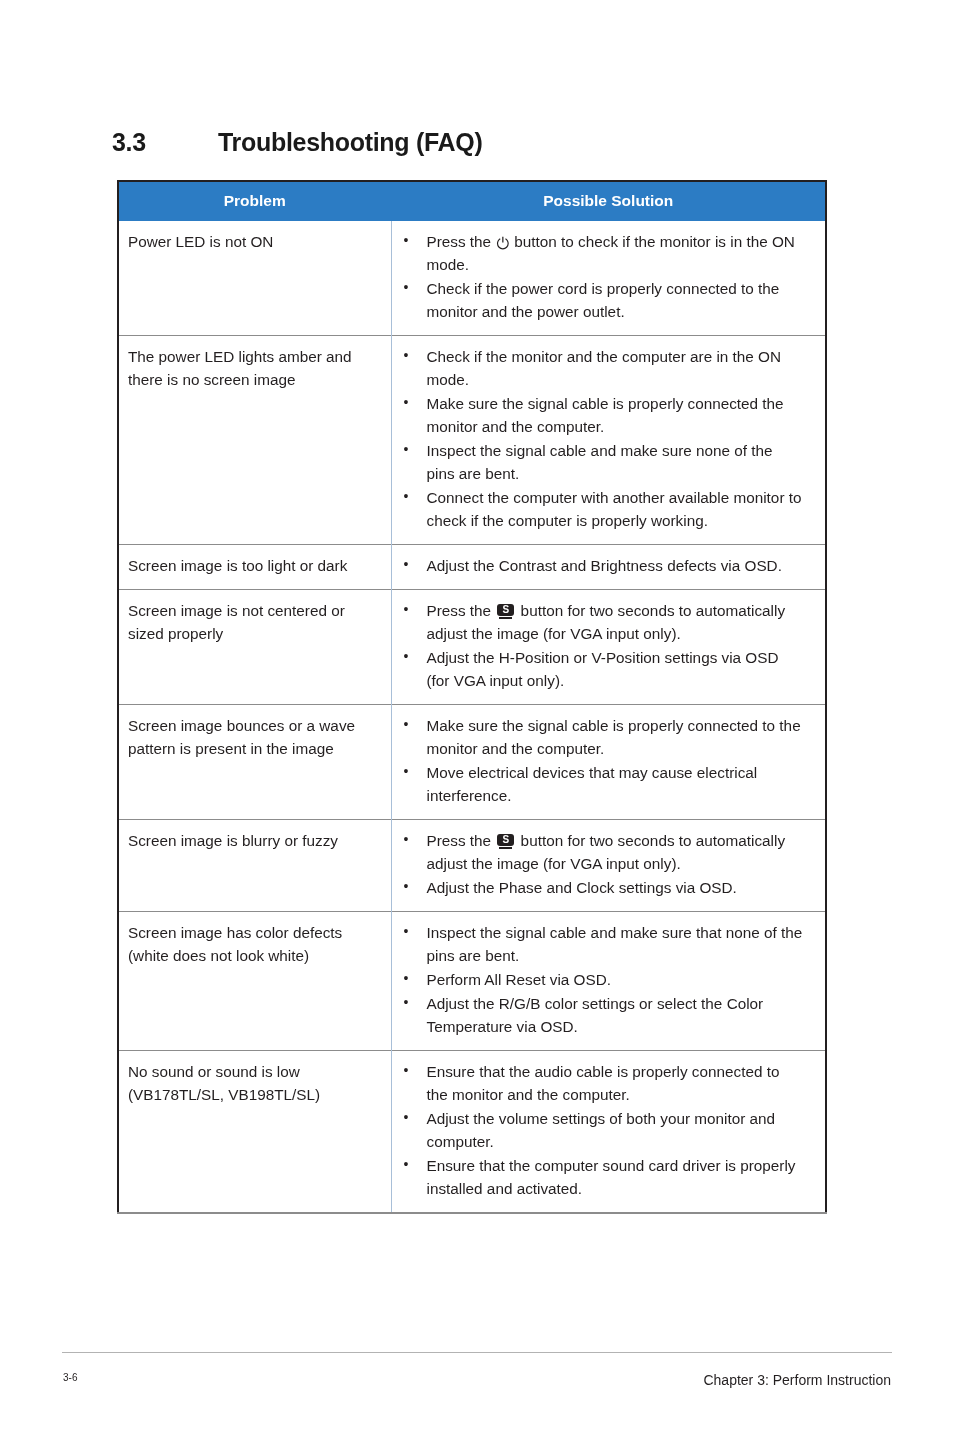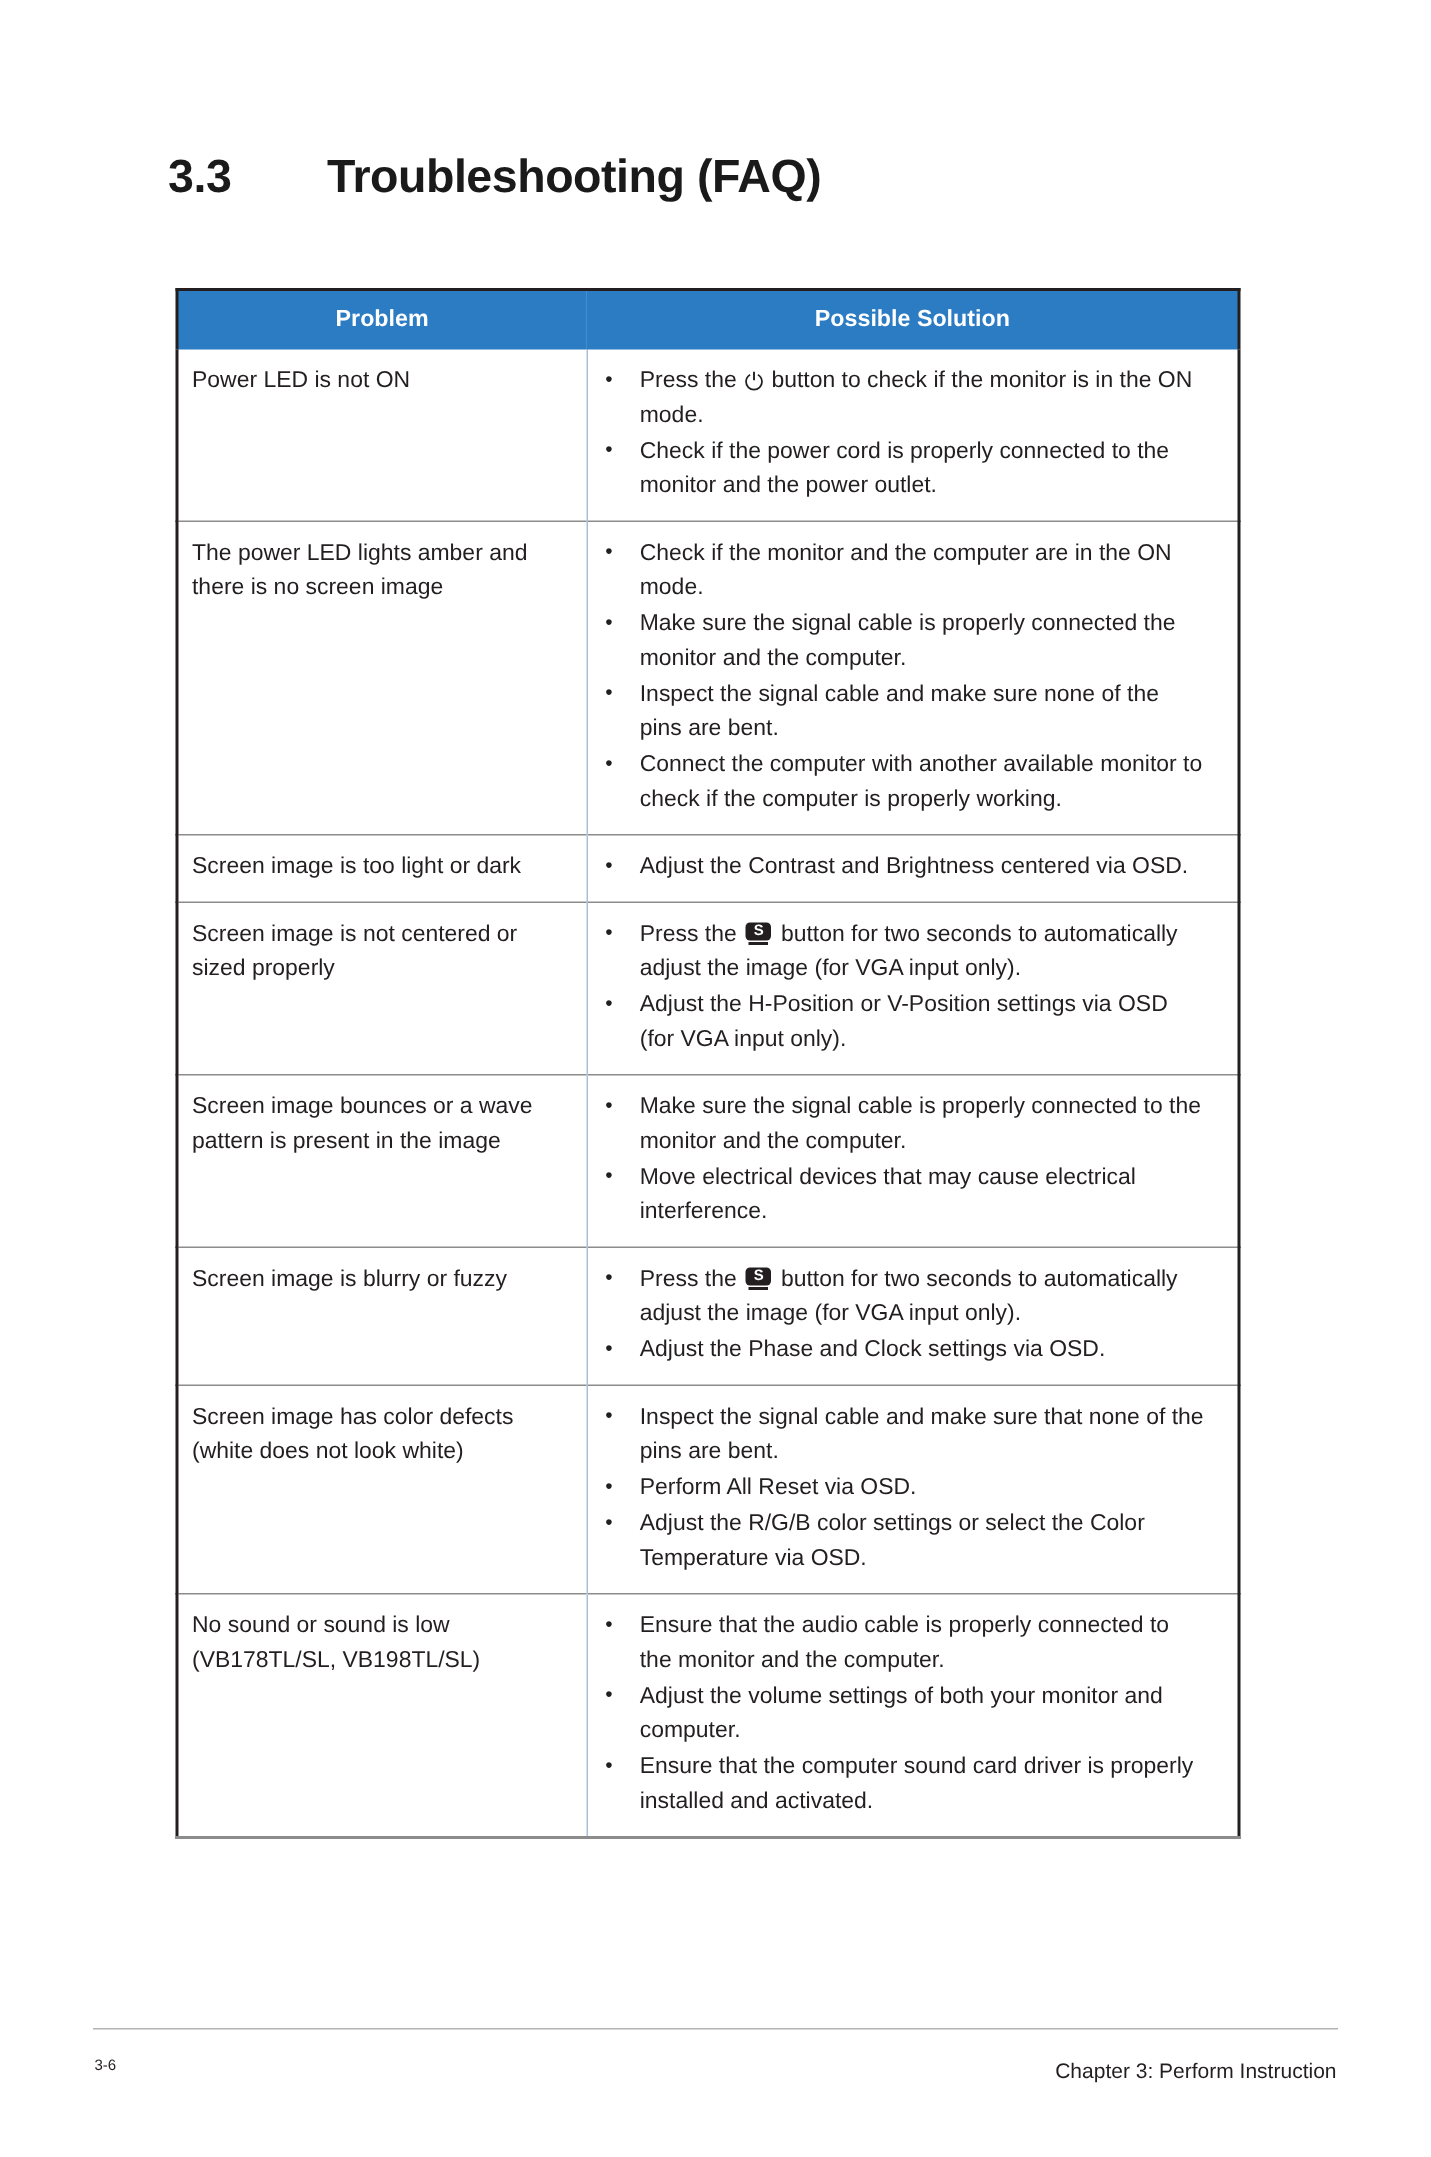--- a/index.html
+++ b/index.html
@@ -18,40 +18,40 @@
 
   .page {
     position: absolute;
     inset: 0;
   }
 
   
   .section-heading {
     position: absolute;
     left: 112px;
-    top: 100px;
+    top: 128px;
     display: flex;
     align-items: baseline;
     font-weight: bold;
-    font-size: 31px;
+    font-size: 25px;
     letter-spacing: -0.3px;
     color: #1a1a1a;
     white-space: nowrap;
   }
   .section-num {
     width: 106px;
     flex: 0 0 106px;
   }
   .section-title { }
 
   
   .faq-table {
     position: absolute;
     left: 117px;
-    top: 192px;
+    top: 180px;
     width: 708px;
     border-collapse: collapse;
     table-layout: fixed;
     border-left: 2px solid #231f20;
     border-right: 2px solid #231f20;
     border-top: 2px solid #231f20;
     border-bottom: 2px solid #8c8c8c;
   }
   .faq-table col.c-problem { width: 273px; }
   .faq-table col.c-solution { width: 435px; }
@@ -215,21 +215,21 @@
               <li><span>Make sure the signal cable is properly connected the monitor and the computer.</span></li>
               <li><span>Inspect the signal cable and make sure none of the pins are bent.</span></li>
               <li><span>Connect the computer with another available monitor to check if the computer is properly working.</span></li>
             </ul>
           </td>
         </tr>
         <tr>
           <td class="cell-problem">Screen image is too light or dark</td>
           <td class="cell-solution">
             <ul class="sol-list">
-              <li><span>Adjust the Contrast and Brightness centered via OSD.</span></li>
+              <li><span>Adjust the Contrast and Brightness defects via OSD.</span></li>
             </ul>
           </td>
         </tr>
         <tr>
           <td class="cell-problem">Screen image is not centered or sized properly</td>
           <td class="cell-solution">
             <ul class="sol-list">
               <li><span>Press the </span><span class="glyph-sbtn"><span class="sq">S</span><span class="bar"></span></span><span> button for two seconds to automatically adjust the image (for VGA input only).</span></li>
               <li><span>Adjust the H-Position or V-Position settings via OSD (for VGA input only).</span></li>
             </ul>

